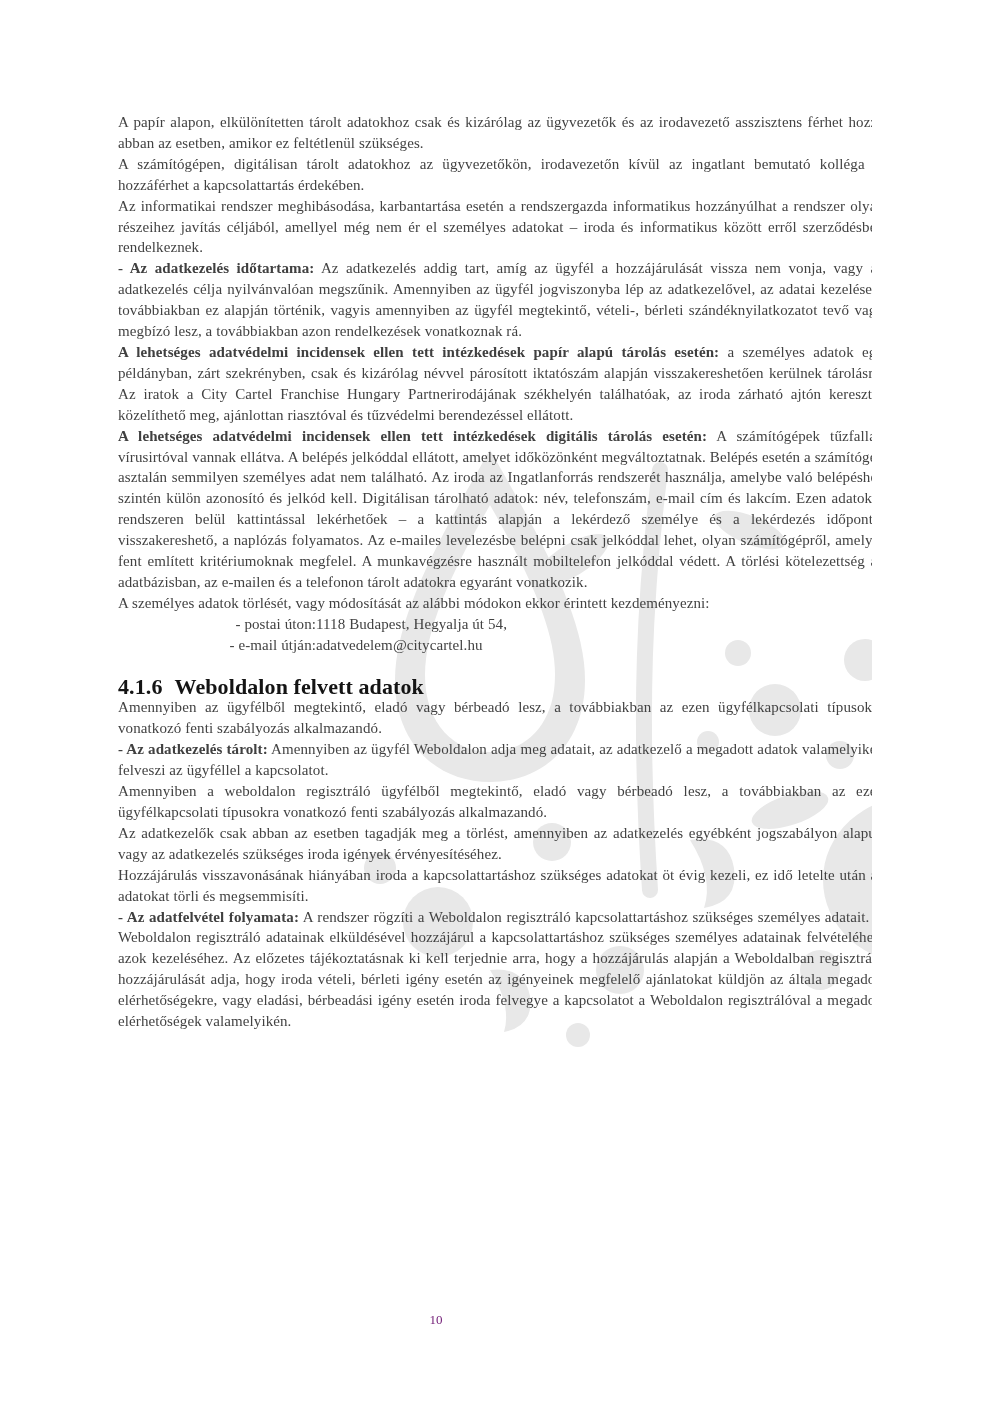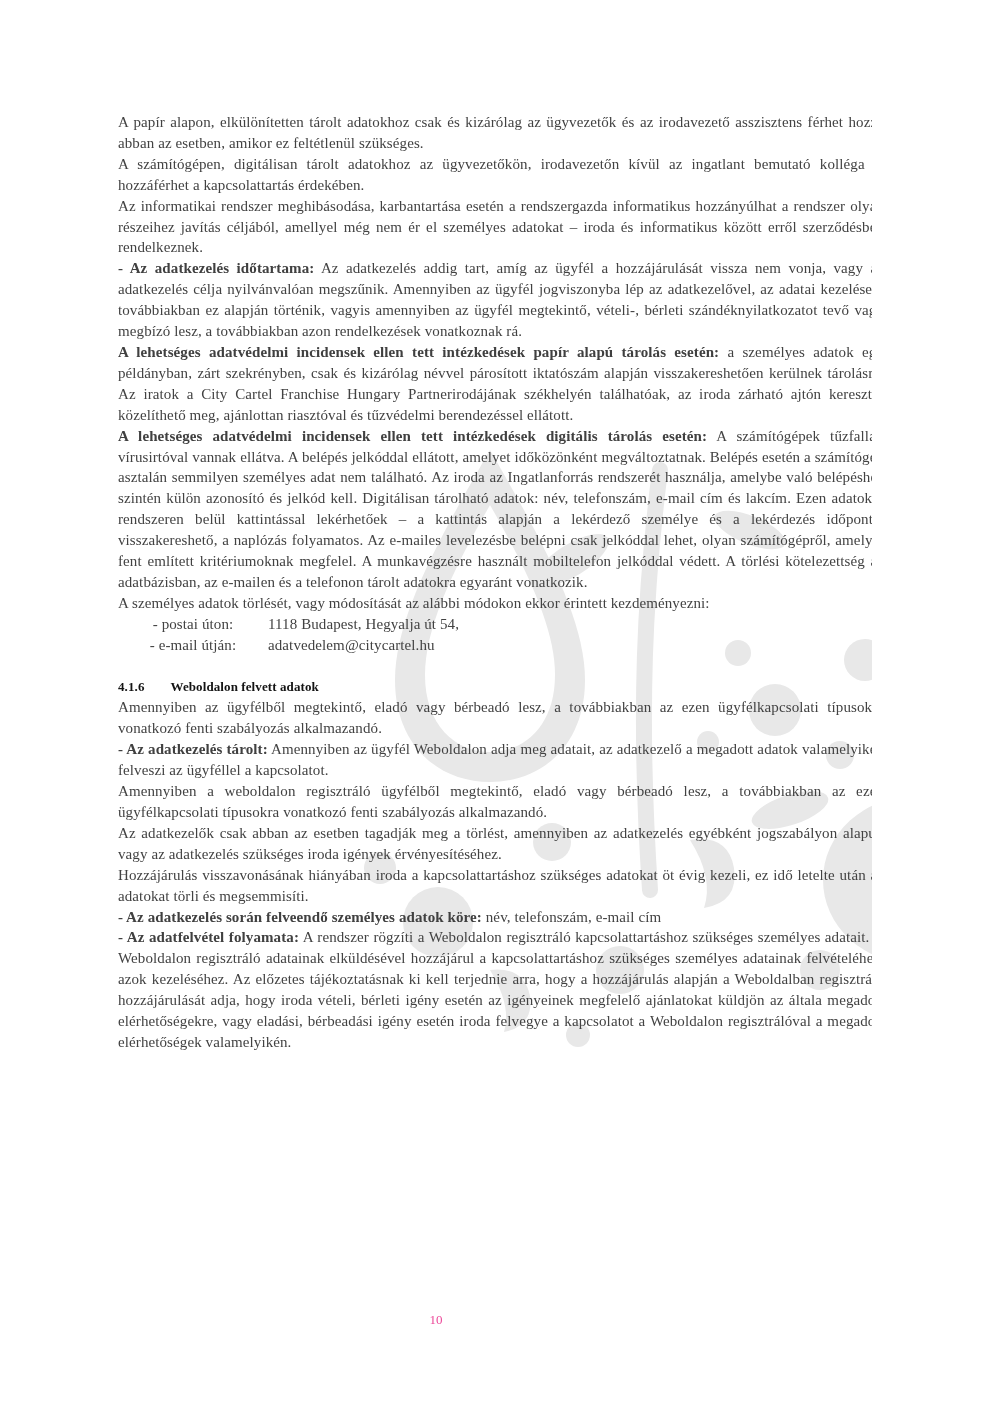--- a/index.html
+++ b/index.html
@@ -28,40 +28,40 @@
     width: 766px;
     z-index: 1;
     color: #424242;
     font-size: 15px;
     line-height: 20.9px;
     text-align: justify;
     letter-spacing: 0.1px;
   }
   .content p { margin: 0; }
   .content strong { color: #404040; font-weight: bold; }
-  .contact-row { display: flex; text-align: center; }
+  .contact-row { display: flex; text-align: right; margin-left: 48px; }
   .contact-label { width: 150px; flex: none; }
   .section-heading {
     display: flex;
-    gap: 26px;
+    gap: 12px;
     margin: 21px 0 0 0;
-    font-size: 13px;
+    font-size: 22px;
     font-weight: bold;
     color: #141414;
     text-align: left;
     line-height: 20.9px;
   }
   .footer {
     position: absolute;
     left: 0;
     top: 1312px;
     width: 100%;
     text-align: center;
     font-size: 13px;
-    color: #ec4899;
+    color: #701a75;
     z-index: 1;
   }
 </style>
 </head>
 <body>
 
 <div class="page">
 
   <svg class="watermark" viewBox="0 0 690 700" xmlns="http://www.w3.org/2000/svg" aria-hidden="true">
     <g fill="#e8e8e8">
@@ -116,21 +116,20 @@
     <h2 class="section-heading">
       <span>4.1.6</span>
       <span>Weboldalon felvett adatok</span>
     </h2>
 
     <p><span>Amennyiben az ügyfélből megtekintő, eladó vagy bérbeadó lesz, a továbbiakban az ezen ügyfélkapcsolati típusokra vonatkozó fenti szabályozás alkalmazandó.</span></p>
     <p><strong>- Az adatkezelés tárolt:</strong><span> Amennyiben az ügyfél Weboldalon adja meg adatait, az adatkezelő a megadott adatok valamelyikén felveszi az ügyféllel a kapcsolatot.</span></p>
     <p><span>Amennyiben a weboldalon regisztráló ügyfélből megtekintő, eladó vagy bérbeadó lesz, a továbbiakban az ezen ügyfélkapcsolati típusokra vonatkozó fenti szabályozás alkalmazandó.</span></p>
     <p><span>Az adatkezelők csak abban az esetben tagadják meg a törlést, amennyiben az adatkezelés egyébként jogszabályon alapul, vagy az adatkezelés szükséges iroda igények érvényesítéséhez.</span></p>
     <p><span>Hozzájárulás visszavonásának hiányában iroda a kapcsolattartáshoz szükséges adatokat öt évig kezeli, ez idő letelte után az adatokat törli és megsemmisíti.</span></p>
-    <p><strong>- Az adatkezelés során felveendő személyes adatok köre:</strong><span> név, telefonszám, e-mail cím</span></p>
     <p><strong>- Az adatfelvétel folyamata:</strong><span> A rendszer rögzíti a Weboldalon regisztráló kapcsolattartáshoz szükséges személyes adatait. A Weboldalon regisztráló adatainak elküldésével hozzájárul a kapcsolattartáshoz szükséges személyes adatainak felvételéhez, azok kezeléséhez. Az előzetes tájékoztatásnak ki kell terjednie arra, hogy a hozzájárulás alapján a Weboldalban regisztráló hozzájárulását adja, hogy iroda vételi, bérleti igény esetén az igényeinek megfelelő ajánlatokat küldjön az általa megadott elérhetőségekre, vagy eladási, bérbeadási igény esetén iroda felvegye a kapcsolatot a Weboldalon regisztrálóval a megadott elérhetőségek valamelyikén.</span></p>
 
   </div>
 
   <div class="footer">
     <span>10</span>
   </div>
 
 </div>
 

